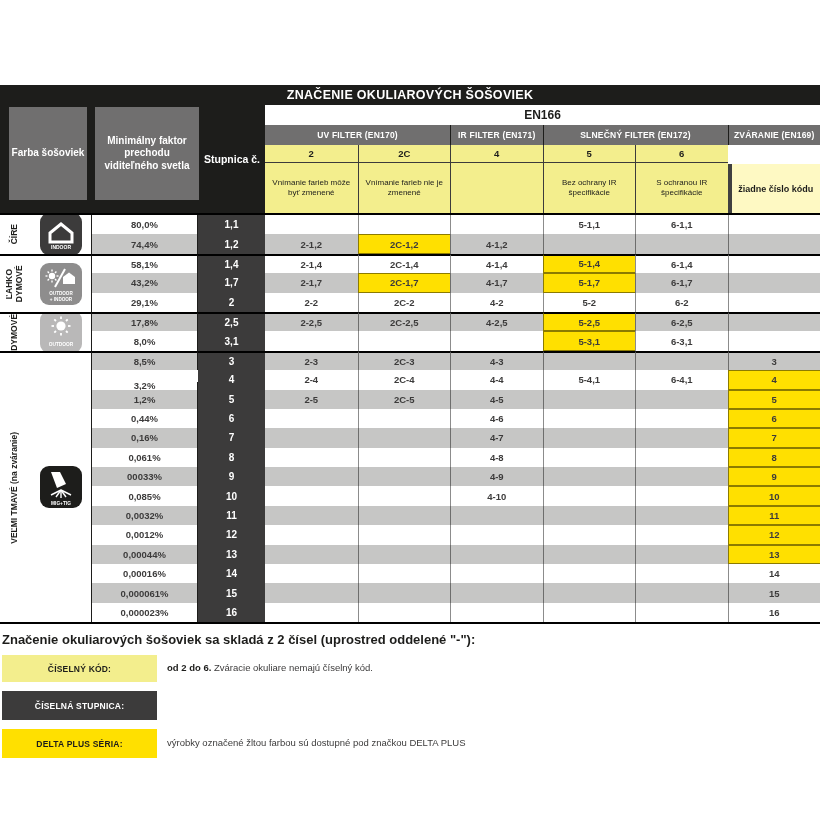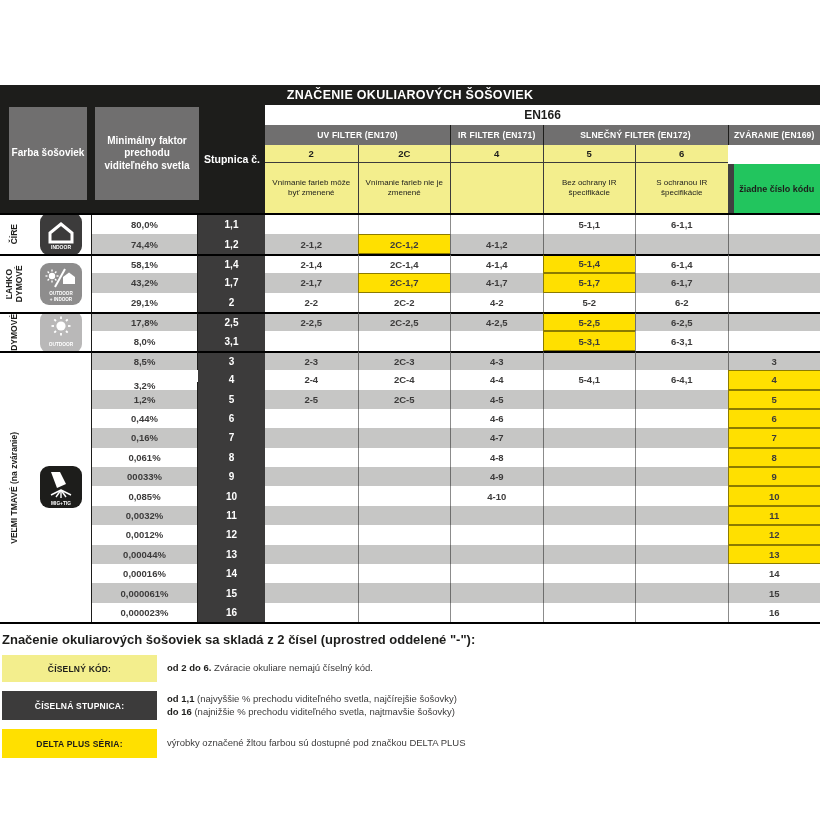--- a/index.html
+++ b/index.html
@@ -21,22 +21,22 @@
   .en166{grid-column:1/-1;background:#fff;color:#1d1d1b;font-weight:bold;font-size:12px;
     display:flex;align-items:center;justify-content:center;}
   .fgroup{background:#706f6f;color:#fff;font-weight:bold;font-size:8.5px;display:flex;align-items:center;
     justify-content:center;letter-spacing:.2px;}
   .fgroup + .fgroup{border-left:1px solid #1d1d1b;}
   .codecell{background:#f3ee8d;color:#1d1d1b;font-weight:bold;font-size:9.5px;display:flex;align-items:center;
     justify-content:center;border-bottom:1px solid #3c3b3b;box-sizing:border-box;}
   .desccell{background:#f3ee8d;color:#1d1d1b;font-size:8px;line-height:1.2;display:flex;align-items:center;
     justify-content:center;text-align:center;padding:2px 3px;box-sizing:border-box;}
   .bl{border-left:1px solid #3c3b3b;}
-  .zvnote{grid-column:6;grid-row:3/span 2;background:#22c55e;color:#1d1d1b;font-weight:bold;font-size:9px;
-    display:flex;align-items:center;justify-content:center;border-left:6px solid #404040;box-sizing:border-box;margin-top:19px;}
+  .zvnote{grid-column:6;grid-row:3/span 2;background:#fef9c3;color:#1d1d1b;font-weight:bold;font-size:9px;
+    display:flex;align-items:center;justify-content:center;border-left:4px solid #404040;box-sizing:border-box;margin-top:19px;}
 
   
   .grid{width:820px;display:grid;grid-template-columns:30px 62px 106px 67px repeat(6,1fr);
     grid-auto-rows:19.4px;border-top:2px solid #000;border-bottom:2px solid #000;box-sizing:border-box;}
   .cell{display:flex;align-items:center;justify-content:center;box-sizing:border-box;overflow:hidden;}
   .glabel{background:#fff;}
   .vlabel{writing-mode:vertical-rl;transform:rotate(180deg);font-weight:bold;font-size:8.5px;color:#1d1d1b;
     text-align:center;letter-spacing:0px;line-height:1.15;max-height:100%;}
   .gicon{background:#fff;border-right:1px solid #1d1d1b;}
   .pct{border-right:1px solid #1d1d1b;font-weight:bold;font-size:9.5px;color:#3c3b3b;}
@@ -340,24 +340,20 @@
     <div class="legend-heading">Značenie okuliarových šošoviek sa skladá z 2 čísel (uprostred oddelené "-"):</div>
     <div id="legend-rows">
         <div class="legend-row">
           <div class="legend-label pale">ČÍSELNÝ KÓD:</div>
           <div class="legend-desc">
             <div><b>od 2 do 6.</b><span> Zváracie okuliare nemajú číselný kód.</span></div>
           </div>
         </div>
         <div class="legend-row">
           <div class="legend-label dark">ČÍSELNÁ STUPNICA:</div>
-          <div class="legend-desc">
-            <div><b>od 1,1</b><span> (najvyššie % prechodu viditeľného svetla, najčírejšie šošovky)</span></div>
-            <div><b>do 16</b><span> (najnižšie % prechodu viditeľného svetla, najtmavšie šošovky)</span></div>
-          </div>
         </div>
         <div class="legend-row">
           <div class="legend-label bright">DELTA PLUS SÉRIA:</div>
           <div class="legend-desc">
             <div><b></b><span>výrobky označené žltou farbou sú dostupné pod značkou DELTA PLUS</span></div>
           </div>
         </div>
       </div>
   </div>
 

